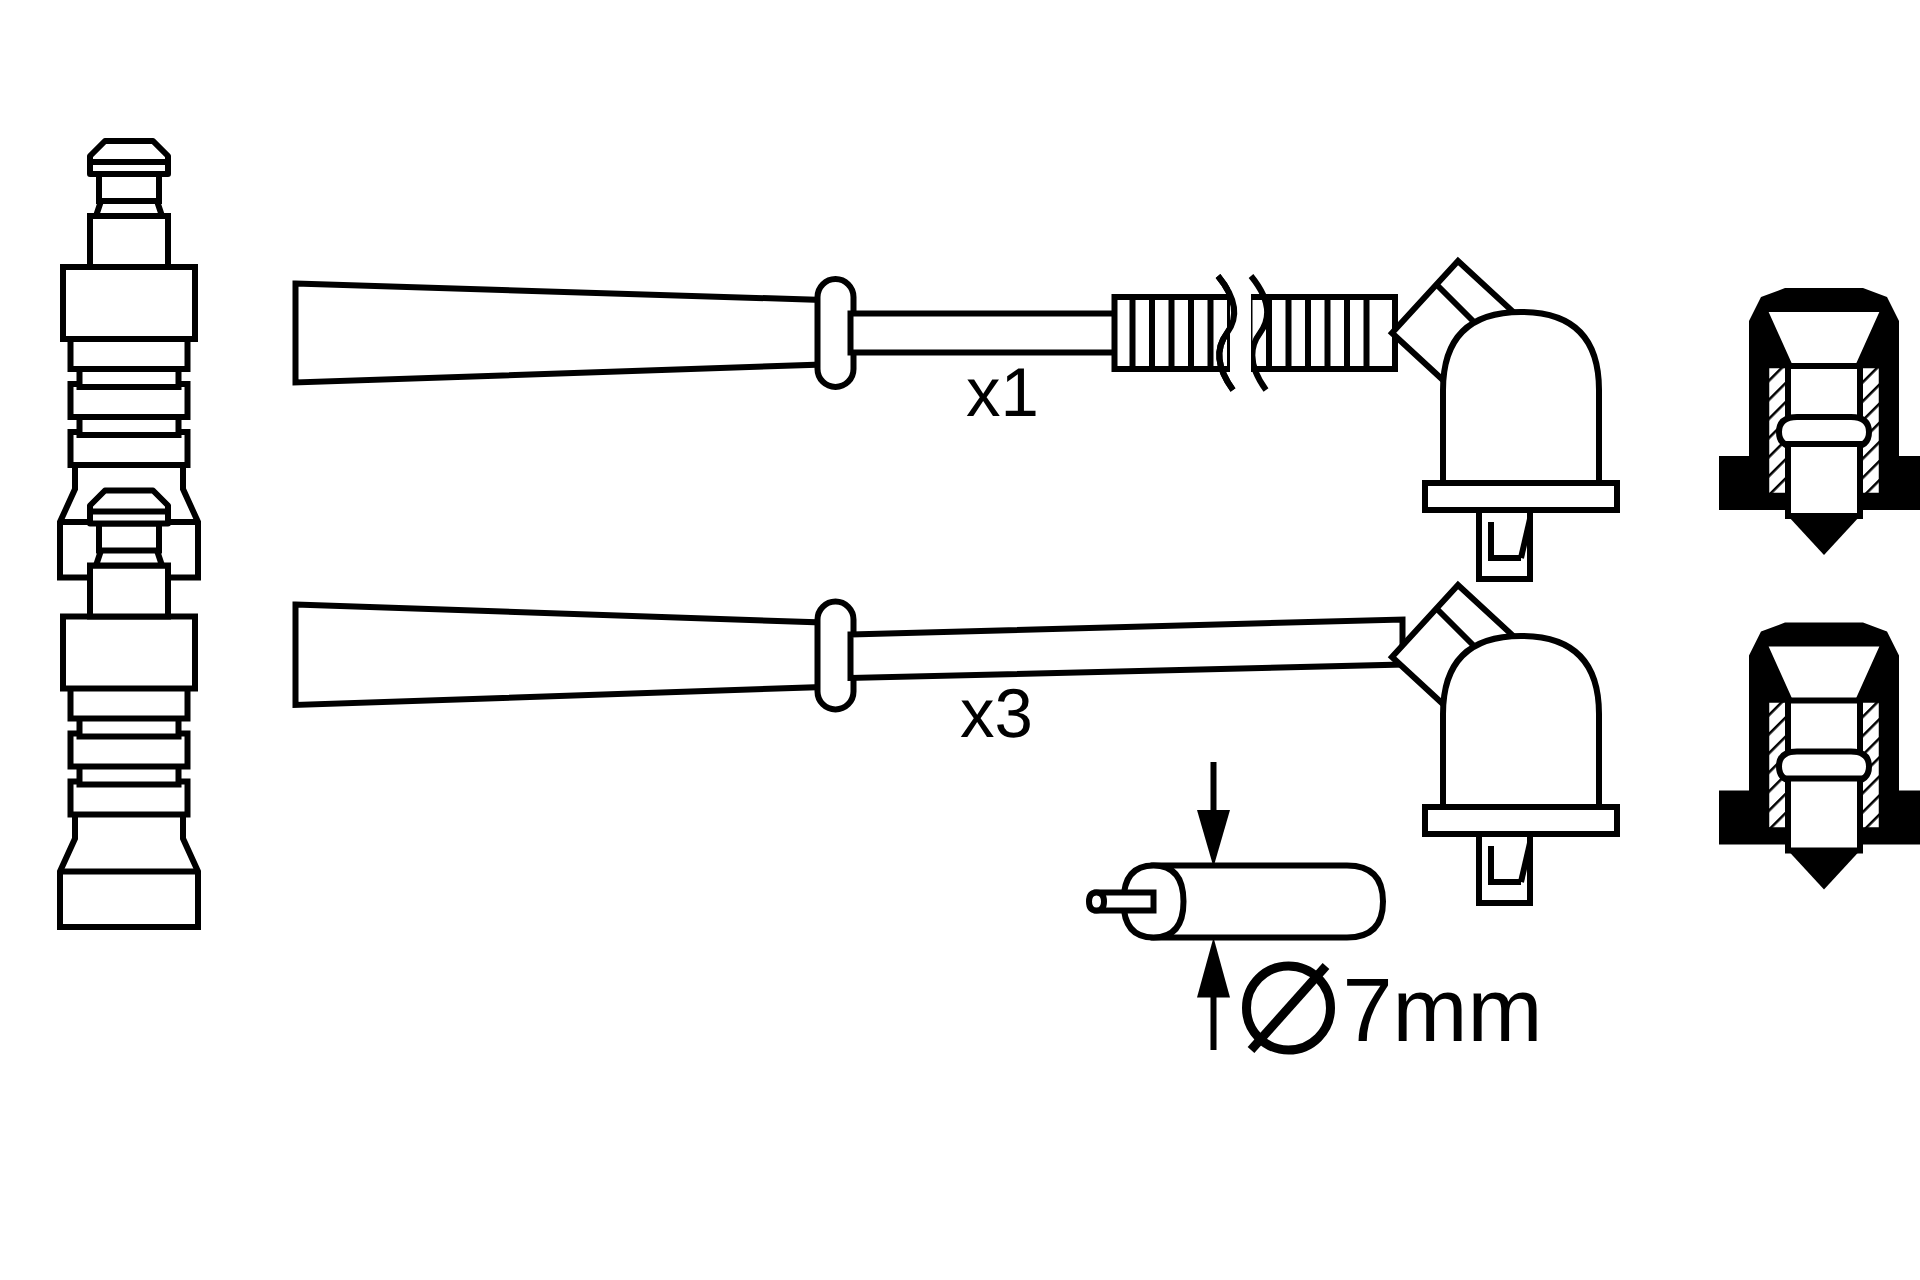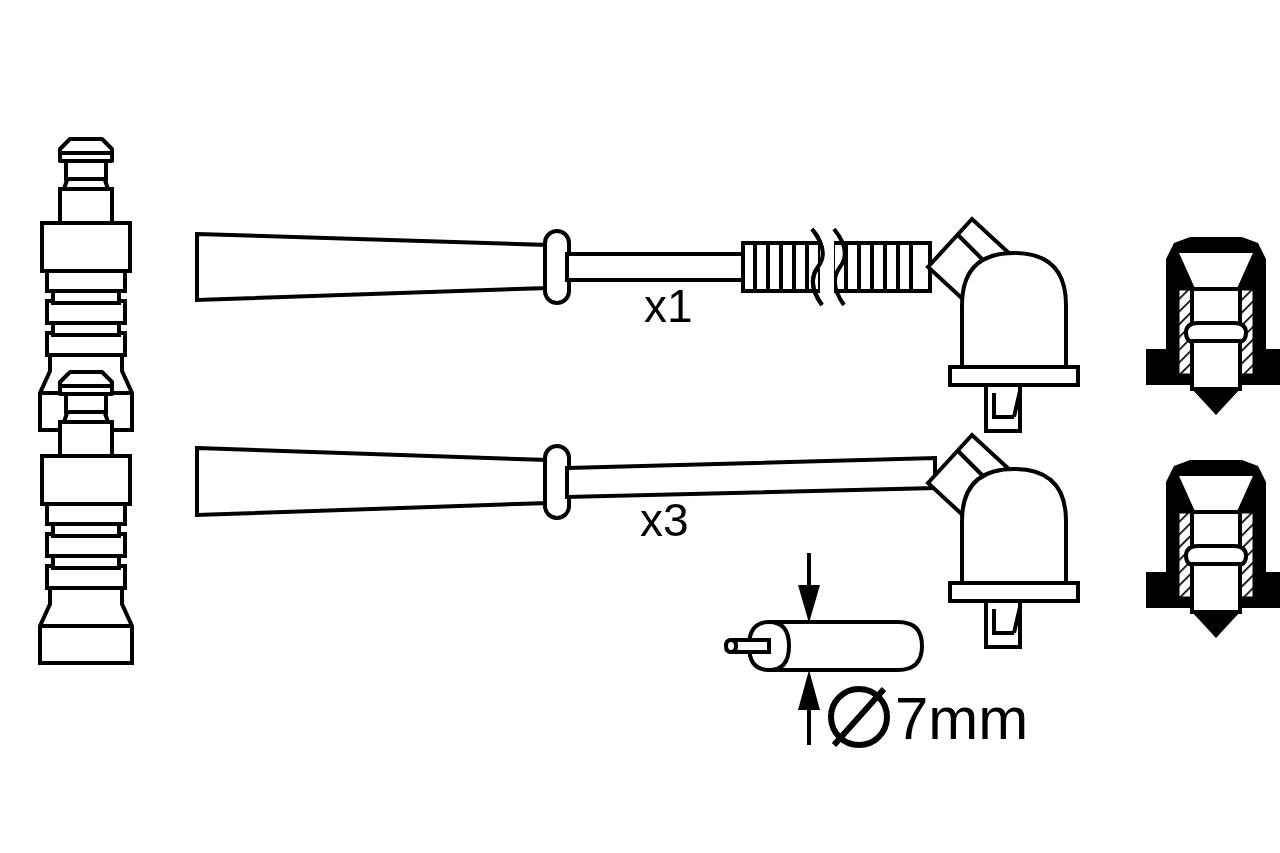--- a/index.html
+++ b/index.html
@@ -12,21 +12,20 @@
     width: 1280px;
     height: 853px;
     font-family: "Liberation Sans", sans-serif;
     overflow: hidden;
   }
   #diagram-root {
     position: relative;
     width: 1280px;
     height: 663px;
     background: #ffffff;
-    margin-top: 45px;
   }
   svg#technical-drawing {
     display: block;
     width: 1280px;
     height: 853px;
   }
   .ln {
     fill: none;
     stroke: #000000;
     stroke-width: 4;

